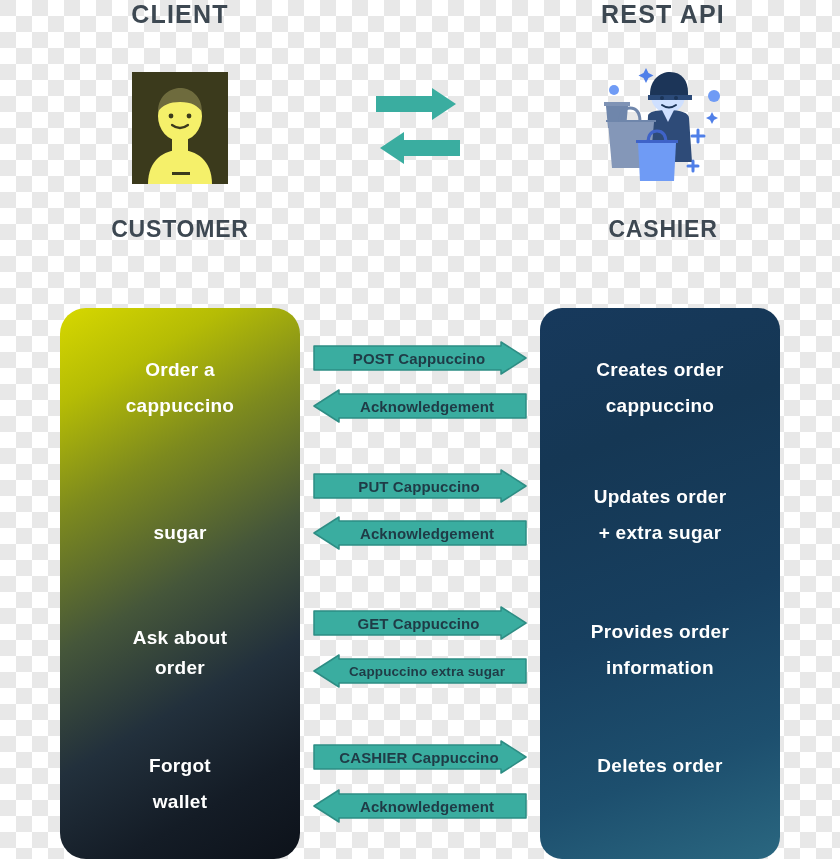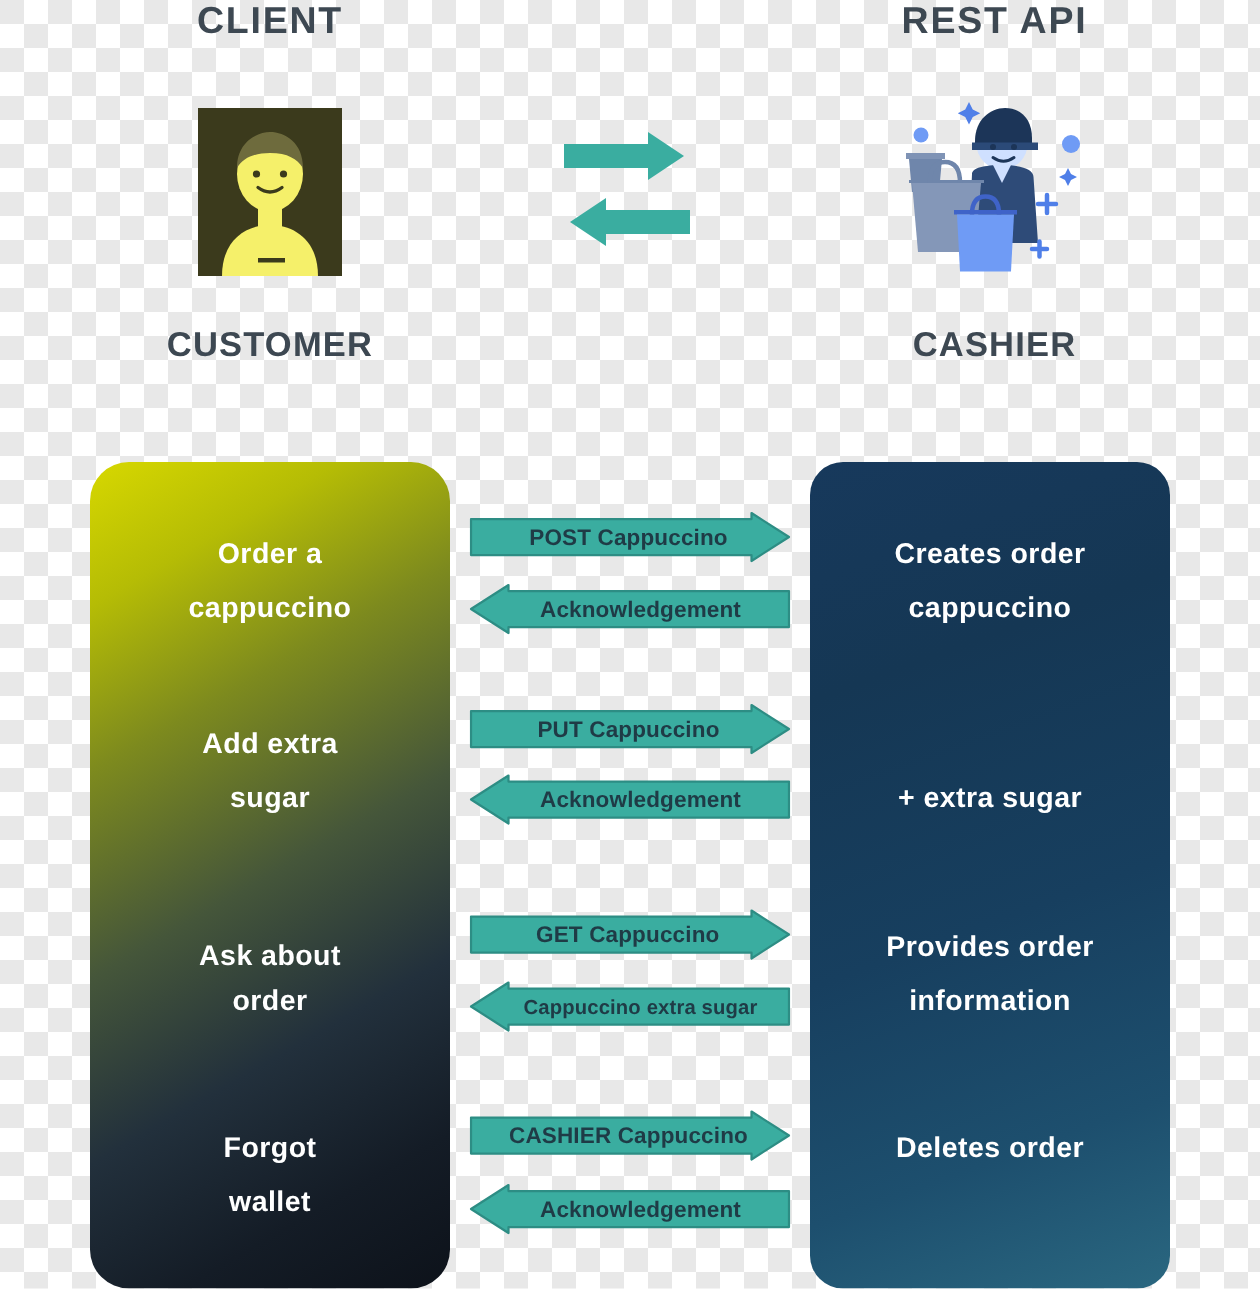--- a/index.html
+++ b/index.html
@@ -170,31 +170,31 @@
     <path d="M56 85 q0 -12 9 -12 q9 0 9 12" stroke="#3f63c8" stroke-width="3" fill="none"></path>
 
     <path d="M100 78 h12 M106 72 v12" stroke="#4f7fe8" stroke-width="3" stroke-linecap="round"></path>
     <path d="M96 108 h10 M101 103 v10" stroke="#4f7fe8" stroke-width="3" stroke-linecap="round"></path>
   </svg>
 </div>
 
 <div class="panel" id="client-panel">
   <div class="panel-label" style="top:44px">Order a</div>
   <div class="panel-label" style="top:80px">cappuccino</div>
-  <div class="panel-label" style="top:171px">Add extra</div>
   <div class="panel-label" style="top:207px">sugar</div>
   <div class="panel-label" style="top:312px">Ask about</div>
   <div class="panel-label" style="top:342px">order</div>
   <div class="panel-label" style="top:440px">Forgot</div>
   <div class="panel-label" style="top:476px">wallet</div>
 </div>
 
 <div class="panel" id="server-panel">
   <div class="panel-label" style="top:44px">Creates order</div>
   <div class="panel-label" style="top:80px">cappuccino</div>
+  <div class="panel-label" style="top:171px">Updates order</div>
   <div class="panel-label" style="top:306px">Provides order</div>
   <div class="panel-label" style="top:207px">+ extra sugar</div>
   <div class="panel-label" style="top:342px">information</div>
   <div class="panel-label" style="top:440px">Deletes order</div>
 </div>
 
 <div class="arrow right" style="left:313px; top:341px; width:214px;">
   <svg width="214" height="34" viewBox="0 0 214 34">
     <path d="M1 5 L188 5 L188 1 L213 17 L188 33 L188 29 L1 29 Z" fill="#3aada0" stroke="#2d8d84" stroke-width="1.5" stroke-linejoin="round"></path>
   </svg>

